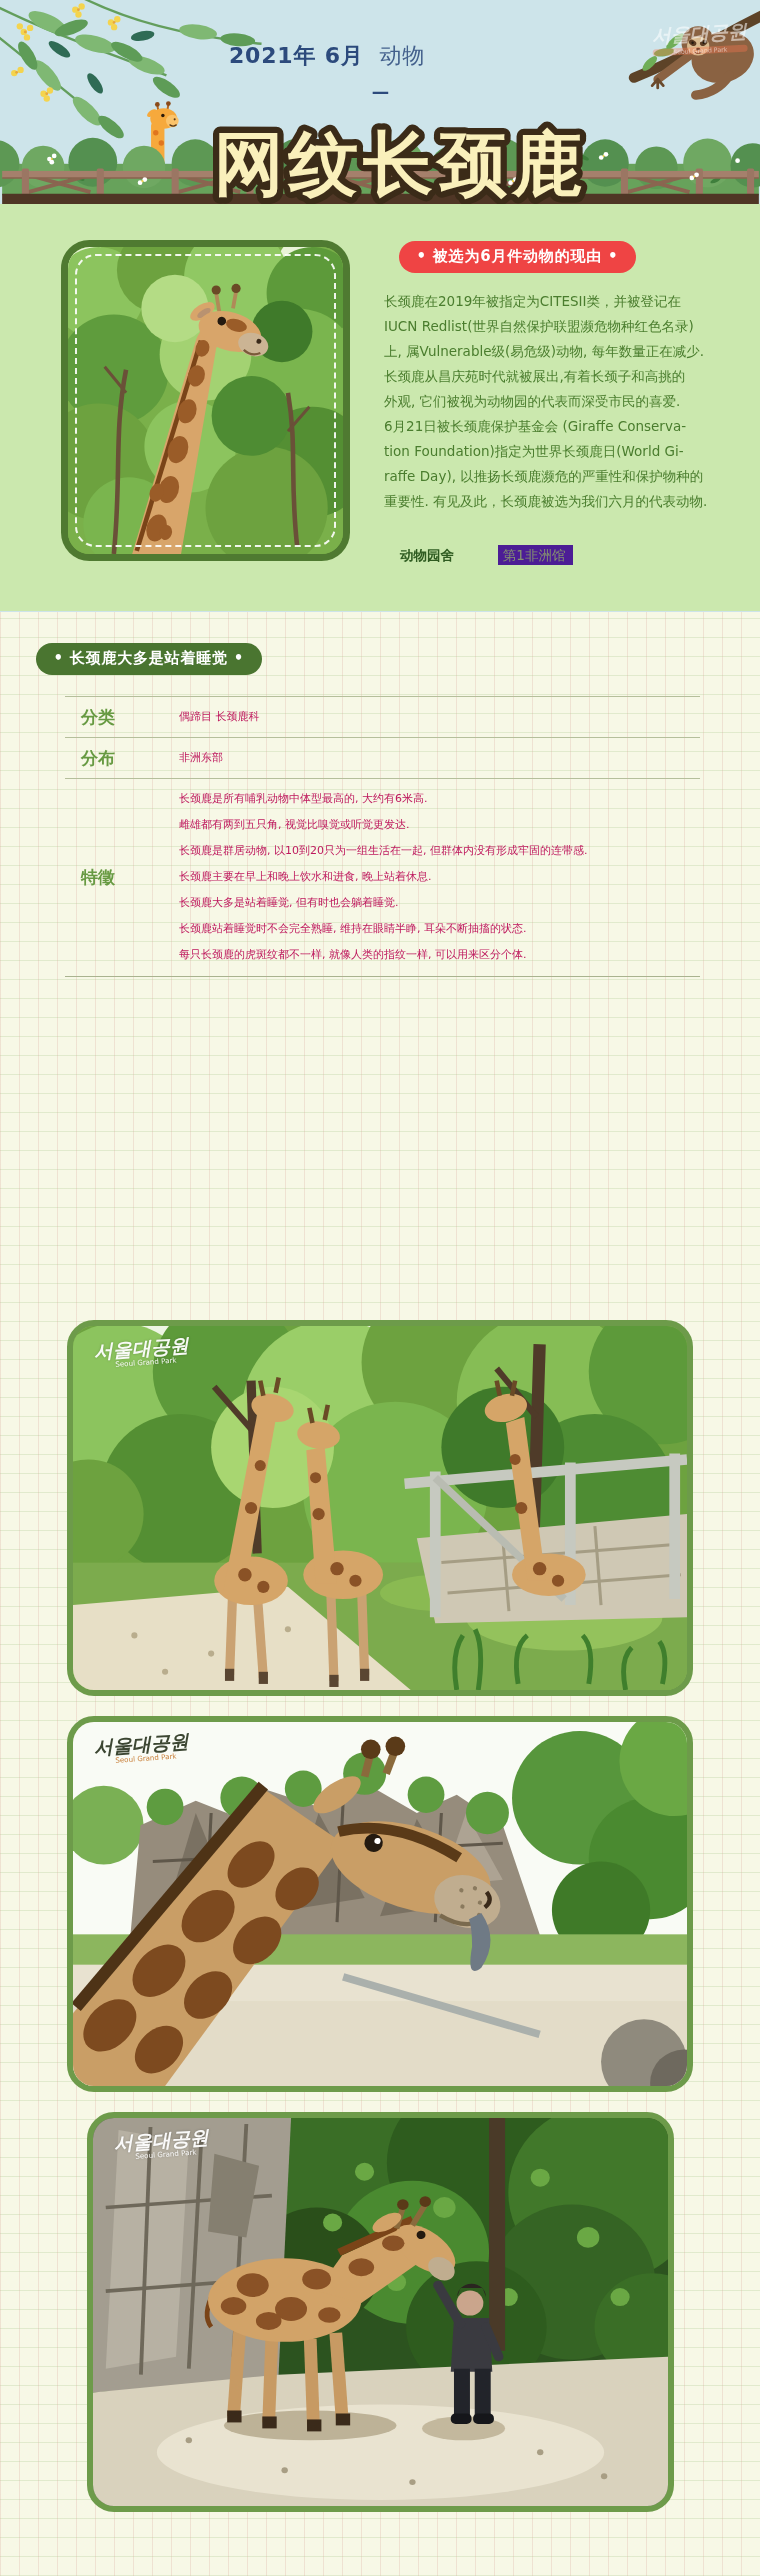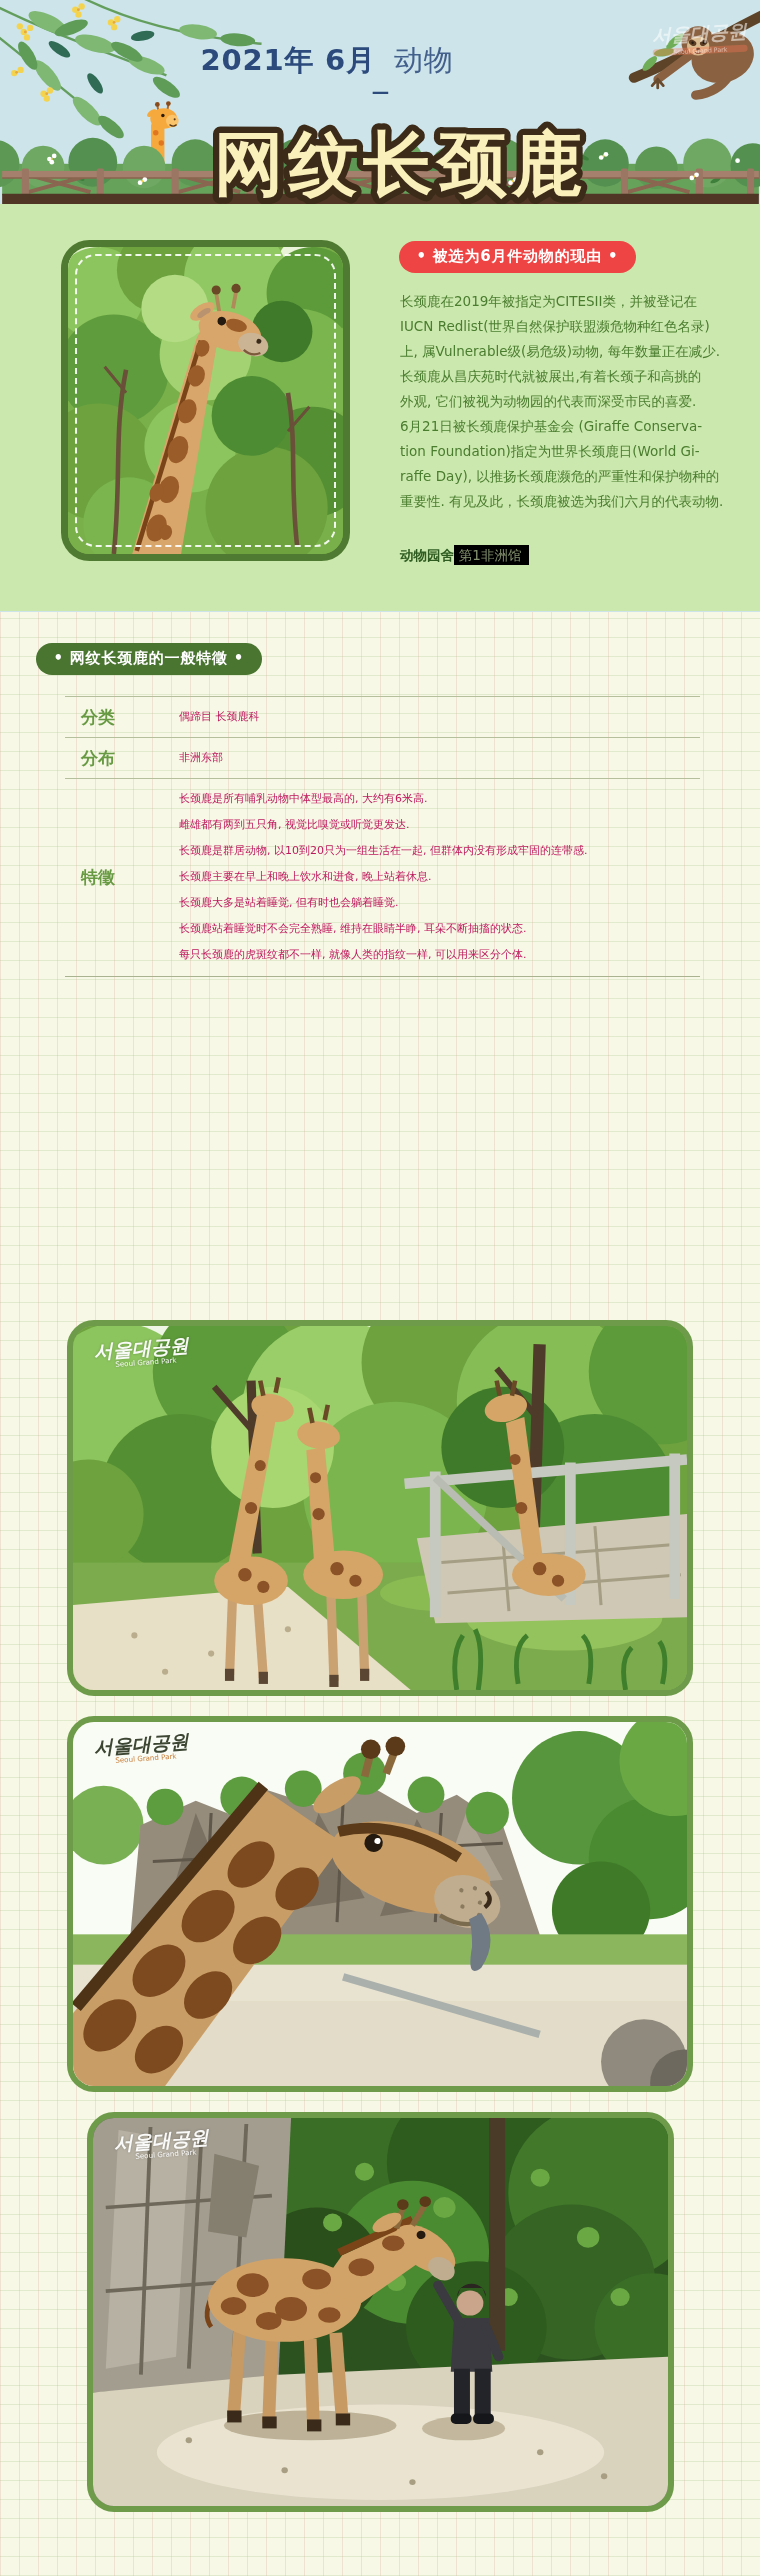--- a/index.html
+++ b/index.html
@@ -1,40 +1,40 @@
 <!DOCTYPE html>
 <html style="font-size:12.7px"><head>
 <meta charset="utf-8">
 <style>
   html,body{margin:0;padding:0;}
   body{font-family:"DejaVu Sans","Liberation Sans",sans-serif;background:#e8e8e8;}
   #page{position:relative;width:761px;height:2576px;margin:0 auto;overflow:hidden;background:#cde4ea;}
   .abs{position:absolute;}
 
   
-  .header-issue{left:0;top:41px;width:654px;text-align:center;color:#2c4a7c;font-size:29px;letter-spacing:0.8px;}
+  .header-issue{left:0;top:41px;width:654px;text-align:center;color:#2c4a7c;font-size:22px;letter-spacing:0.8px;}
   .header-issue .d{font-weight:bold;}
   .header-issue .w{font-weight:normal;opacity:.85;margin-left:8px;}
   .header-dash{left:0;top:82px;width:761px;text-align:center;color:#2c4a7c;font-size:17.4px;font-weight:bold;}
   .park-logo-faint{right:14.3px;top:20.6px;color:rgba(255,255,255,.55);text-align:center;transform:rotate(-3deg);}
   .park-logo-faint .m{font-size:19px;font-weight:bold;font-style:italic;}
   .park-logo-faint .s{font-size:6.3px;background:rgba(255,120,80,.35);border-radius:4.8px;padding:0 3.2px;}
 
   
   .section-green{left:0;top:204px;width:761px;height:407px;background:#cbe8ae;}
   .portrait-frame{left:61px;top:240px;width:289px;height:321px;border:7.1px solid #4f7a31;border-radius:28.5px;overflow:hidden;box-sizing:border-box;background:#7ab04a;}
   .portrait-frame svg{display:block;width:100%;height:100%;}
   .portrait-dash{position:absolute;left:7.1px;top:7.1px;right:7.1px;bottom:7.1px;border:2.4px dashed rgba(255,255,255,.9);border-radius:20.6px;pointer-events:none;}
   .pill{background:#ef4444;color:#fff;font-weight:bold;border-radius:17.4px;padding:6.3px 17.4px;font-size:15px;letter-spacing:0.8px;white-space:nowrap;display:inline-block;}
   .pill1{left:399px;top:241px;}
   .pill2{left:36px;top:643px;background:#4a7530;}
-  .reason-paragraph{left:400px;top:289px;width:339px;color:#4a7d2e;font-size:13.5px;line-height:25px;white-space:pre-line;}
+  .reason-paragraph{left:384px;top:289px;width:339px;color:#4a7d2e;font-size:13.5px;line-height:25px;white-space:pre-line;}
   .enclosure{left:400px;top:547px;font-size:13.5px;}
   .enclosure .lab{color:#2e5b20;font-weight:bold;}
-  .enclosure .val{color:#85926f;background:#000000;padding:2.4px 8px 2.4px 4.8px;}
+  .enclosure .val{color:#85926f;background:#4c1d95;padding:2.4px 8px 2.4px 4.8px;margin-left:44px;}
 
   
   .section-cream{left:0;top:612px;width:761px;height:1964px;background-color:#f7f8e6;
     background-image:
       repeating-linear-gradient(90deg, rgba(214,160,150,.25) 0 0.8px, transparent 0.8px 19px),
       repeating-linear-gradient(0deg, rgba(168,198,140,.28) 0 0.8px, transparent 0.8px 19px);}
 
   
   .traits-table{left:65px;top:696px;width:635px;}
   .trow{display:flex;border-top:1.6px solid #b5bf9b;padding:7.1px 0 7.1px 16px;}
@@ -338,21 +338,21 @@
 6月21日被长颈鹿保护基金会 (Giraffe  Conserva-
 tion  Foundation)指定为世界长颈鹿日(World  Gi-
 raffe Day), 以推扬长颈鹿濒危的严重性和保护物种的
 重要性. 有见及此，长颈鹿被选为我们六月的代表动物.</div>
   <div class="abs enclosure">
     <span class="lab">动物园舍</span><span class="val">第1非洲馆</span>
   </div>
 
   <div class="abs section-cream"></div>
 
-  <div class="abs pill pill2">• 网纹长颈鹿的一般特徵 •</div>
+  <div class="abs pill pill2">• 长颈鹿大多是站着睡觉 •</div>
 
   <div class="abs traits-table">
     <div class="trow">
       <div class="tlabel">分类</div>
       <div class="tvalue">偶蹄目 长颈鹿科</div>
     </div>
     <div class="trow">
       <div class="tlabel">分布</div>
       <div class="tvalue">非洲东部</div>
     </div>

